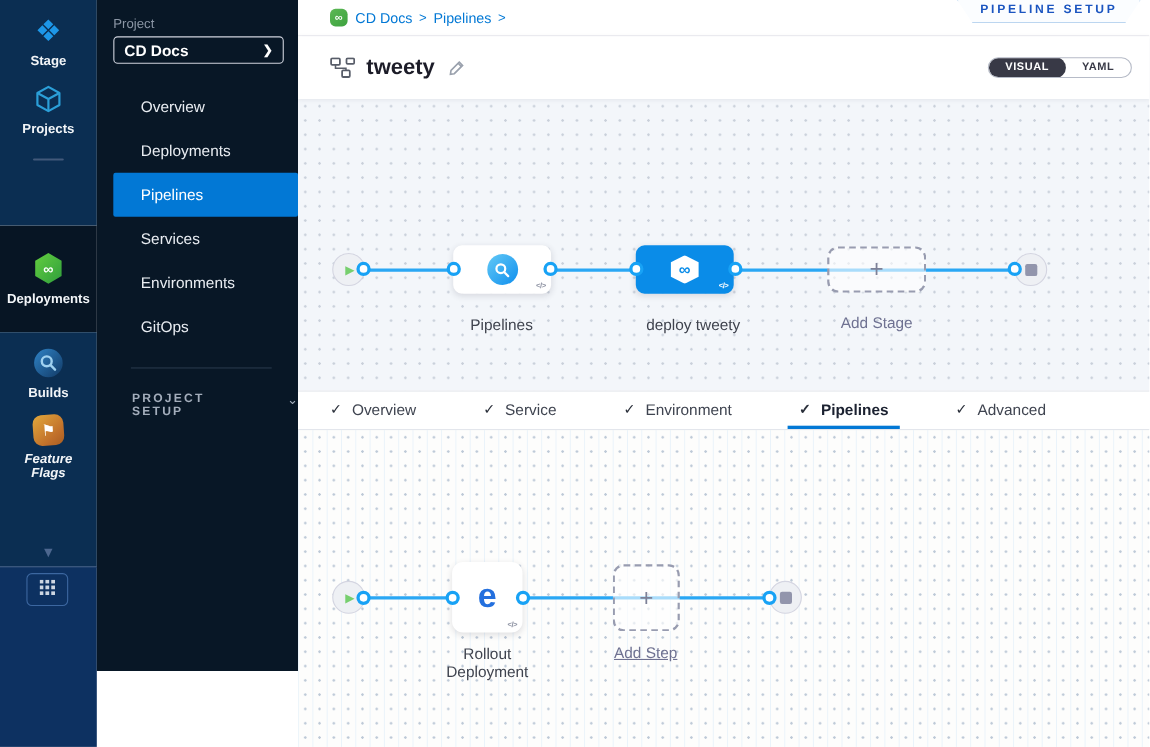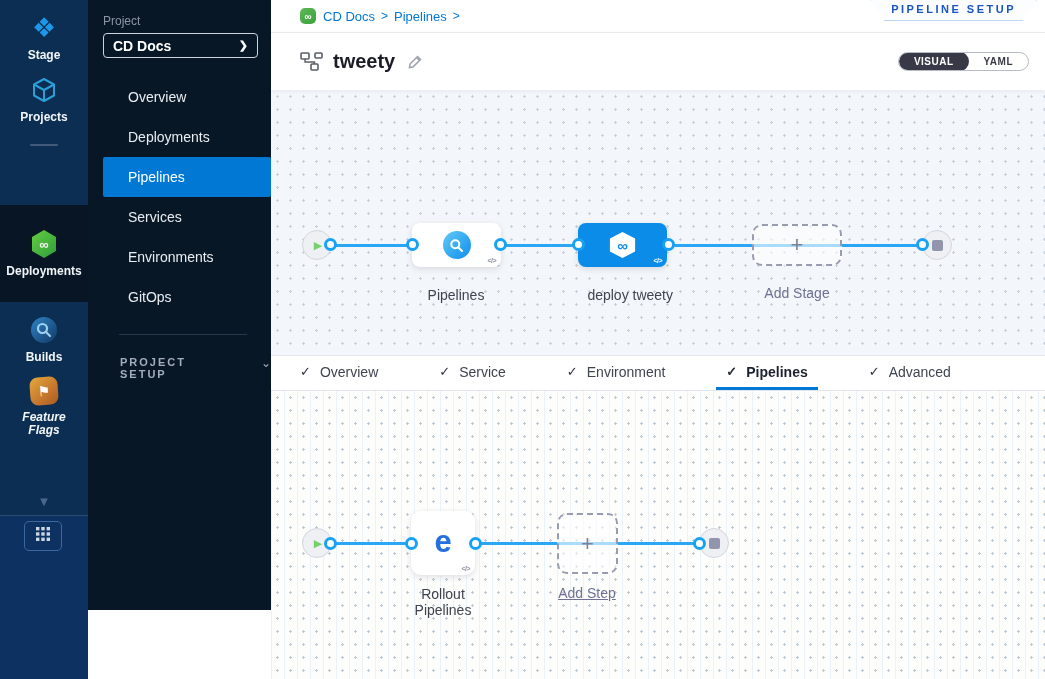--- a/index.html
+++ b/index.html
@@ -299,18 +299,18 @@
 
       <div class="add-box" style="left:286px; top:122px; width:61px; height:61px;">
         <span>+</span>
       </div>
 
       <span class="port" style="left:422px; top:146px;"></span>
       <div class="term-node" style="left:428px; top:137px;">
         <span class="stop-glyph"></span>
       </div>
 
-      <div class="node-label" style="left:122px; top:195px; width:100px;">Rollout Pipelines</div>
+      <div class="node-label" style="left:122px; top:195px; width:100px;">Rollout Deployment</div>
       <div class="node-label muted" style="left:266px; top:194px; width:100px;text-decoration:underline;">Add Step</div>
     </div>
 
   </main>
 </div>
 
 </body></html>

